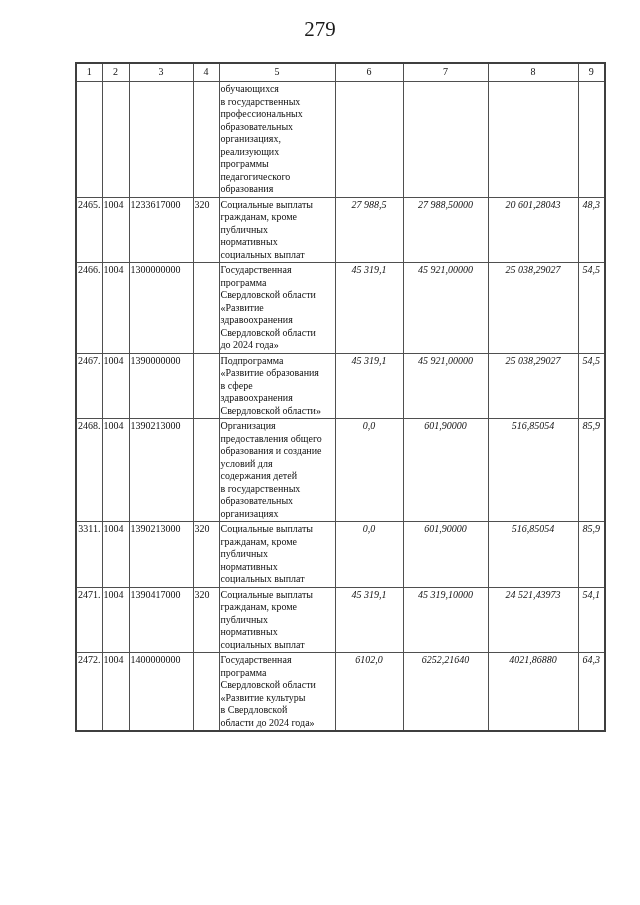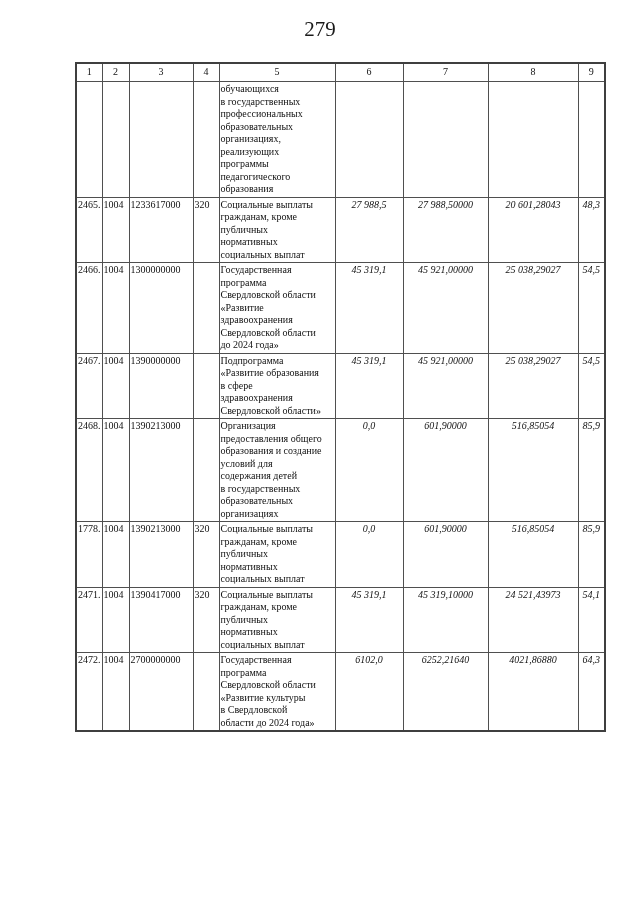--- a/index.html
+++ b/index.html
@@ -183,21 +183,21 @@
 в государственных
 образовательных
 организациях</td>
     <td class="c-val">0,0</td>
     <td class="c-val">601,90000</td>
     <td class="c-val">516,85054</td>
     <td class="c-val">85,9</td>
   </tr>
 
   <tr>
-    <td class="c-rownum">1778.</td>
+    <td class="c-rownum">3311.</td>
     <td class="c-code">1004</td>
     <td class="c-code">1390213000</td>
     <td class="c-code">320</td>
     <td class="c-name">Социальные выплаты
 гражданам, кроме
 публичных
 нормативных
 социальных выплат</td>
     <td class="c-val">0,0</td>
     <td class="c-val">601,90000</td>
@@ -218,21 +218,21 @@
 социальных выплат</td>
     <td class="c-val">45 319,1</td>
     <td class="c-val">45 319,10000</td>
     <td class="c-val">24 521,43973</td>
     <td class="c-val">54,1</td>
   </tr>
 
   <tr>
     <td class="c-rownum">2472.</td>
     <td class="c-code">1004</td>
-    <td class="c-code">2700000000</td>
+    <td class="c-code">1400000000</td>
     <td class="c-code"></td>
     <td class="c-name">Государственная
 программа
 Свердловской области
 «Развитие культуры
 в Свердловской
 области до 2024 года»</td>
     <td class="c-val">6102,0</td>
     <td class="c-val">6252,21640</td>
     <td class="c-val">4021,86880</td>

